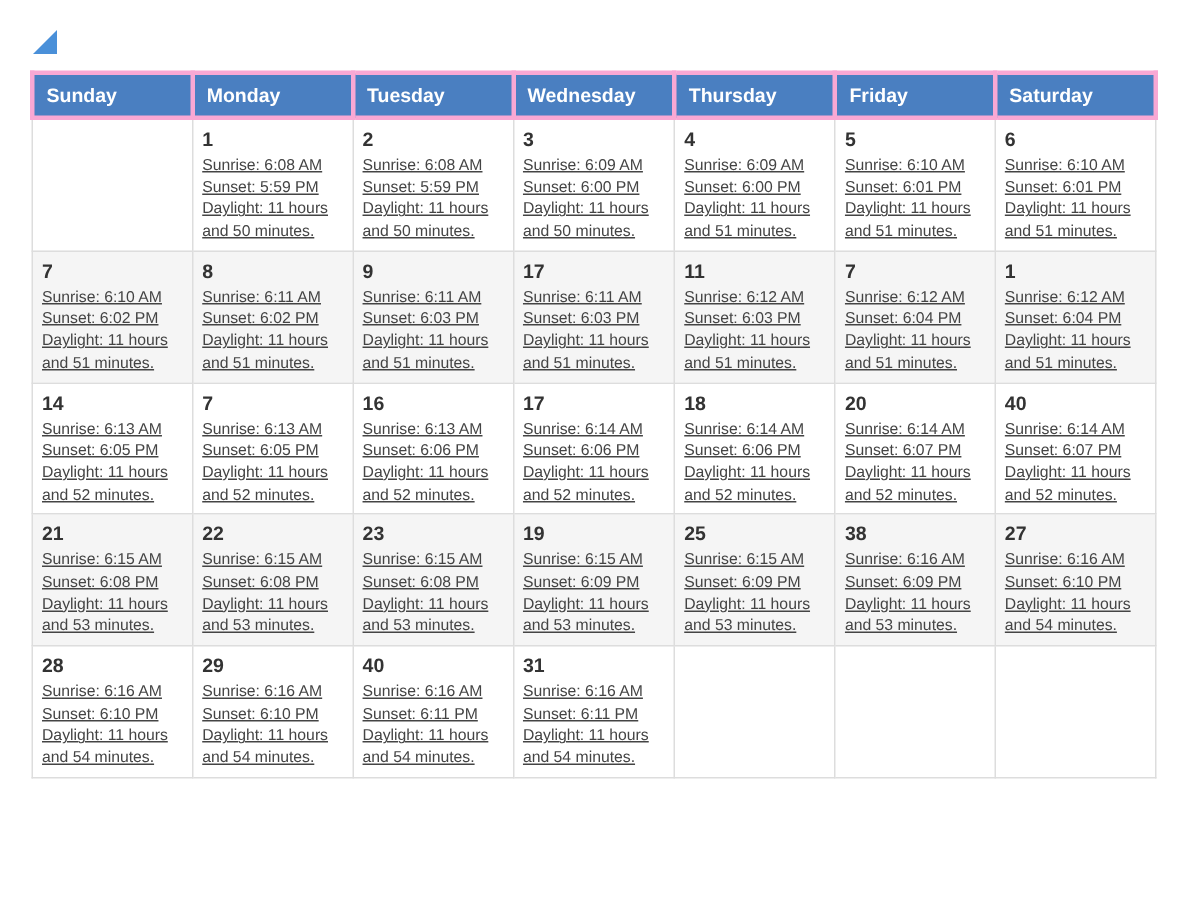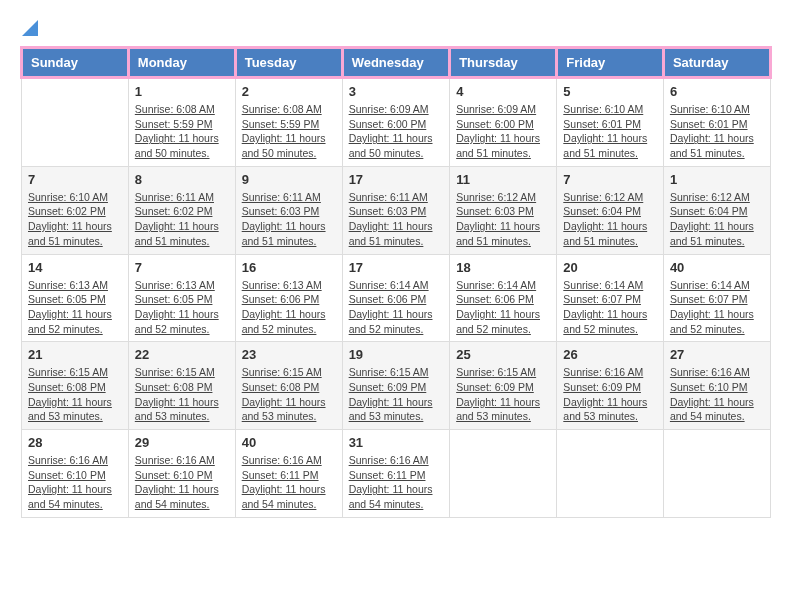--- a/index.html
+++ b/index.html
@@ -285,21 +285,21 @@
 and 53 minutes.</div>
         </td>
         <td>
           <div class="day-number">25</div>
           <div class="day-info" style="white-space: pre-line;">Sunrise: 6:15 AM
 Sunset: 6:09 PM
 Daylight: 11 hours
 and 53 minutes.</div>
         </td>
         <td>
-          <div class="day-number">26</div>
+          <div class="day-number">38</div>
           <div class="day-info" style="white-space: pre-line;">Sunrise: 6:16 AM
 Sunset: 6:09 PM
 Daylight: 11 hours
 and 53 minutes.</div>
         </td>
         <td>
           <div class="day-number">27</div>
           <div class="day-info" style="white-space: pre-line;">Sunrise: 6:16 AM
 Sunset: 6:10 PM
 Daylight: 11 hours

